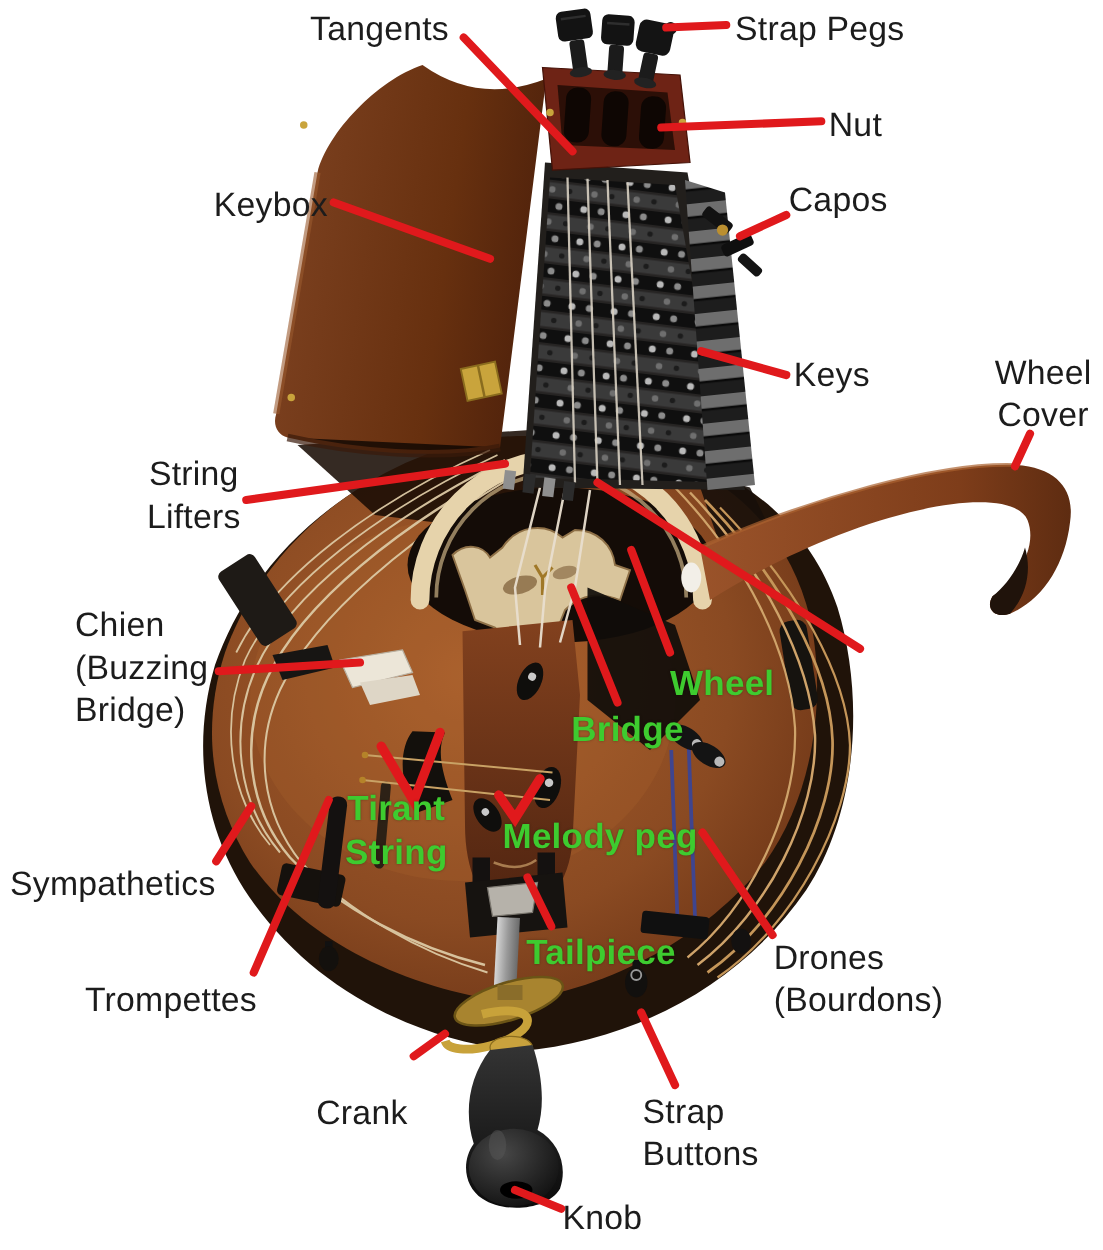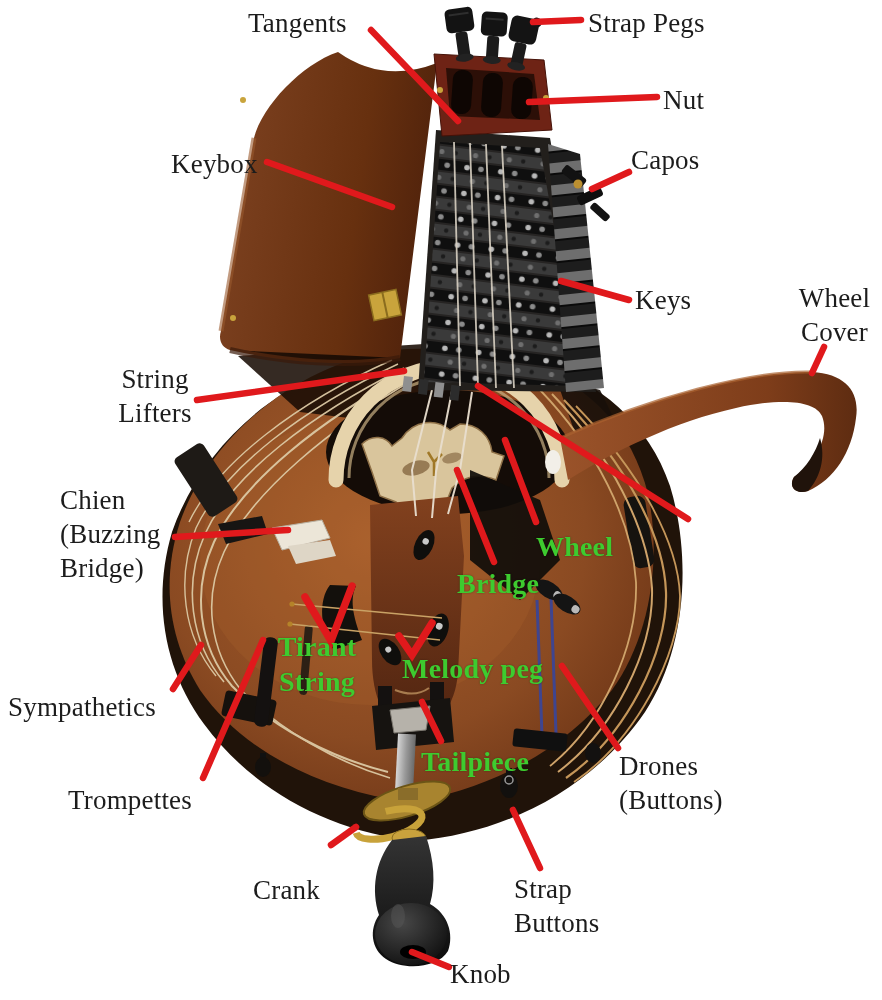--- a/index.html
+++ b/index.html
@@ -4,21 +4,21 @@
 <style>
   :root{
     --background:#ffffff;
     --label-text:#1c1c1c;
     --label-green:#3ecb2f;
     --leader-red:#e0191c;
   }
   html,body{margin:0;padding:0;background:var(--background);}
   .stage{
     position:relative;width:882px;height:1000px;background:var(--background);
-    font-family:Liberation Serif, serif;overflow:hidden;
+    font-family:Liberation Sans, sans-serif;overflow:hidden;
   }
   .stage svg.art{position:absolute;left:0;top:0;width:882px;height:1000px;}
   .lbl{
     position:absolute;color:var(--label-text);font-size:27px;line-height:34px;
     white-space:pre-line;letter-spacing:0.2px;
   }
   .lbl.green{
     color:var(--label-green);font-size:28px;font-weight:600;line-height:35px;
     text-shadow:0 0 2px rgba(0,0,0,.35);
   }
@@ -324,19 +324,19 @@
 Bridge)</div>
   <div class="lbl green" style="left:536px;top:529px;">Wheel</div>
   <div class="lbl green" style="left:457px;top:566px;">Bridge</div>
   <div class="lbl green ctr" style="left:268px;top:629px;width:98px;">Tirant
 String</div>
   <div class="lbl green" style="left:402px;top:651px;">Melody peg</div>
   <div class="lbl" style="left:8px;top:690px;">Sympathetics</div>
   <div class="lbl" style="left:68px;top:783px;">Trompettes</div>
   <div class="lbl green" style="left:421px;top:744px;">Tailpiece</div>
   <div class="lbl" style="left:619px;top:749px;">Drones
-(Buttons)</div>
+(Bourdons)</div>
   <div class="lbl" style="left:253px;top:837px;margin-top:36px;">Crank</div>
   <div class="lbl" style="left:514px;top:872px;">Strap
 Buttons</div>
   <div class="lbl" style="left:450px;top:957px;">Knob</div>
 
 </div>
 
 </body></html>

